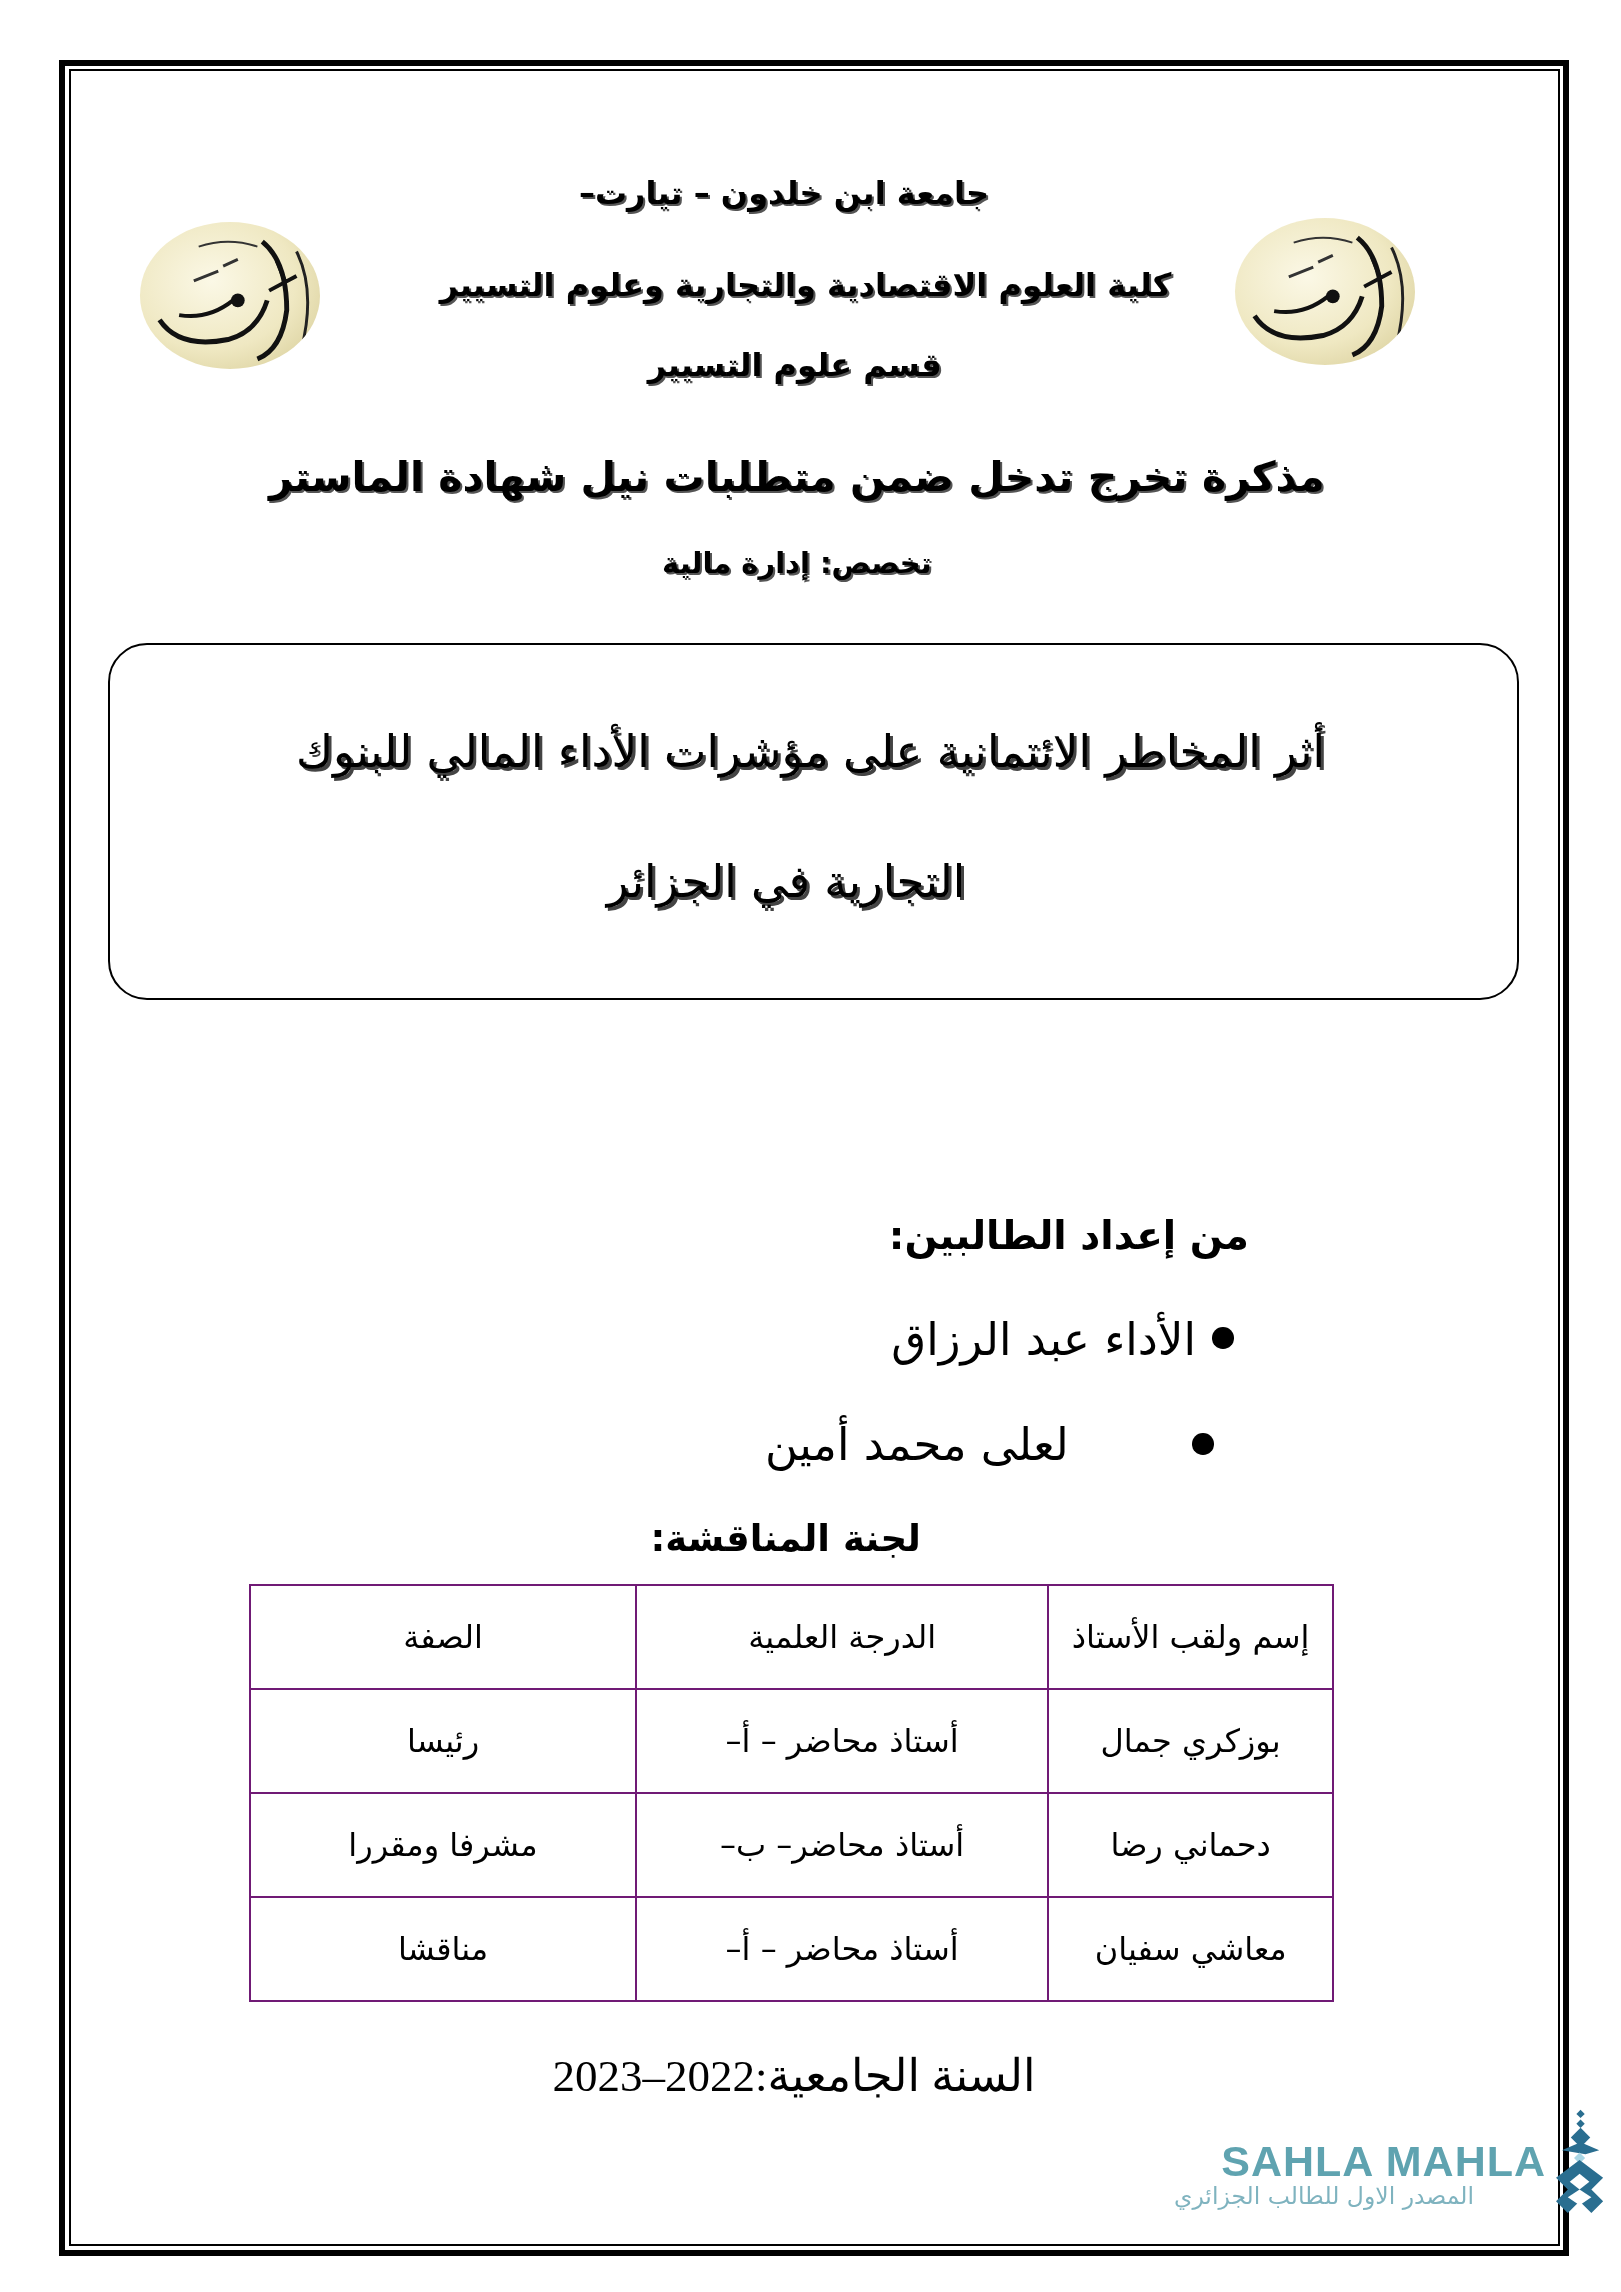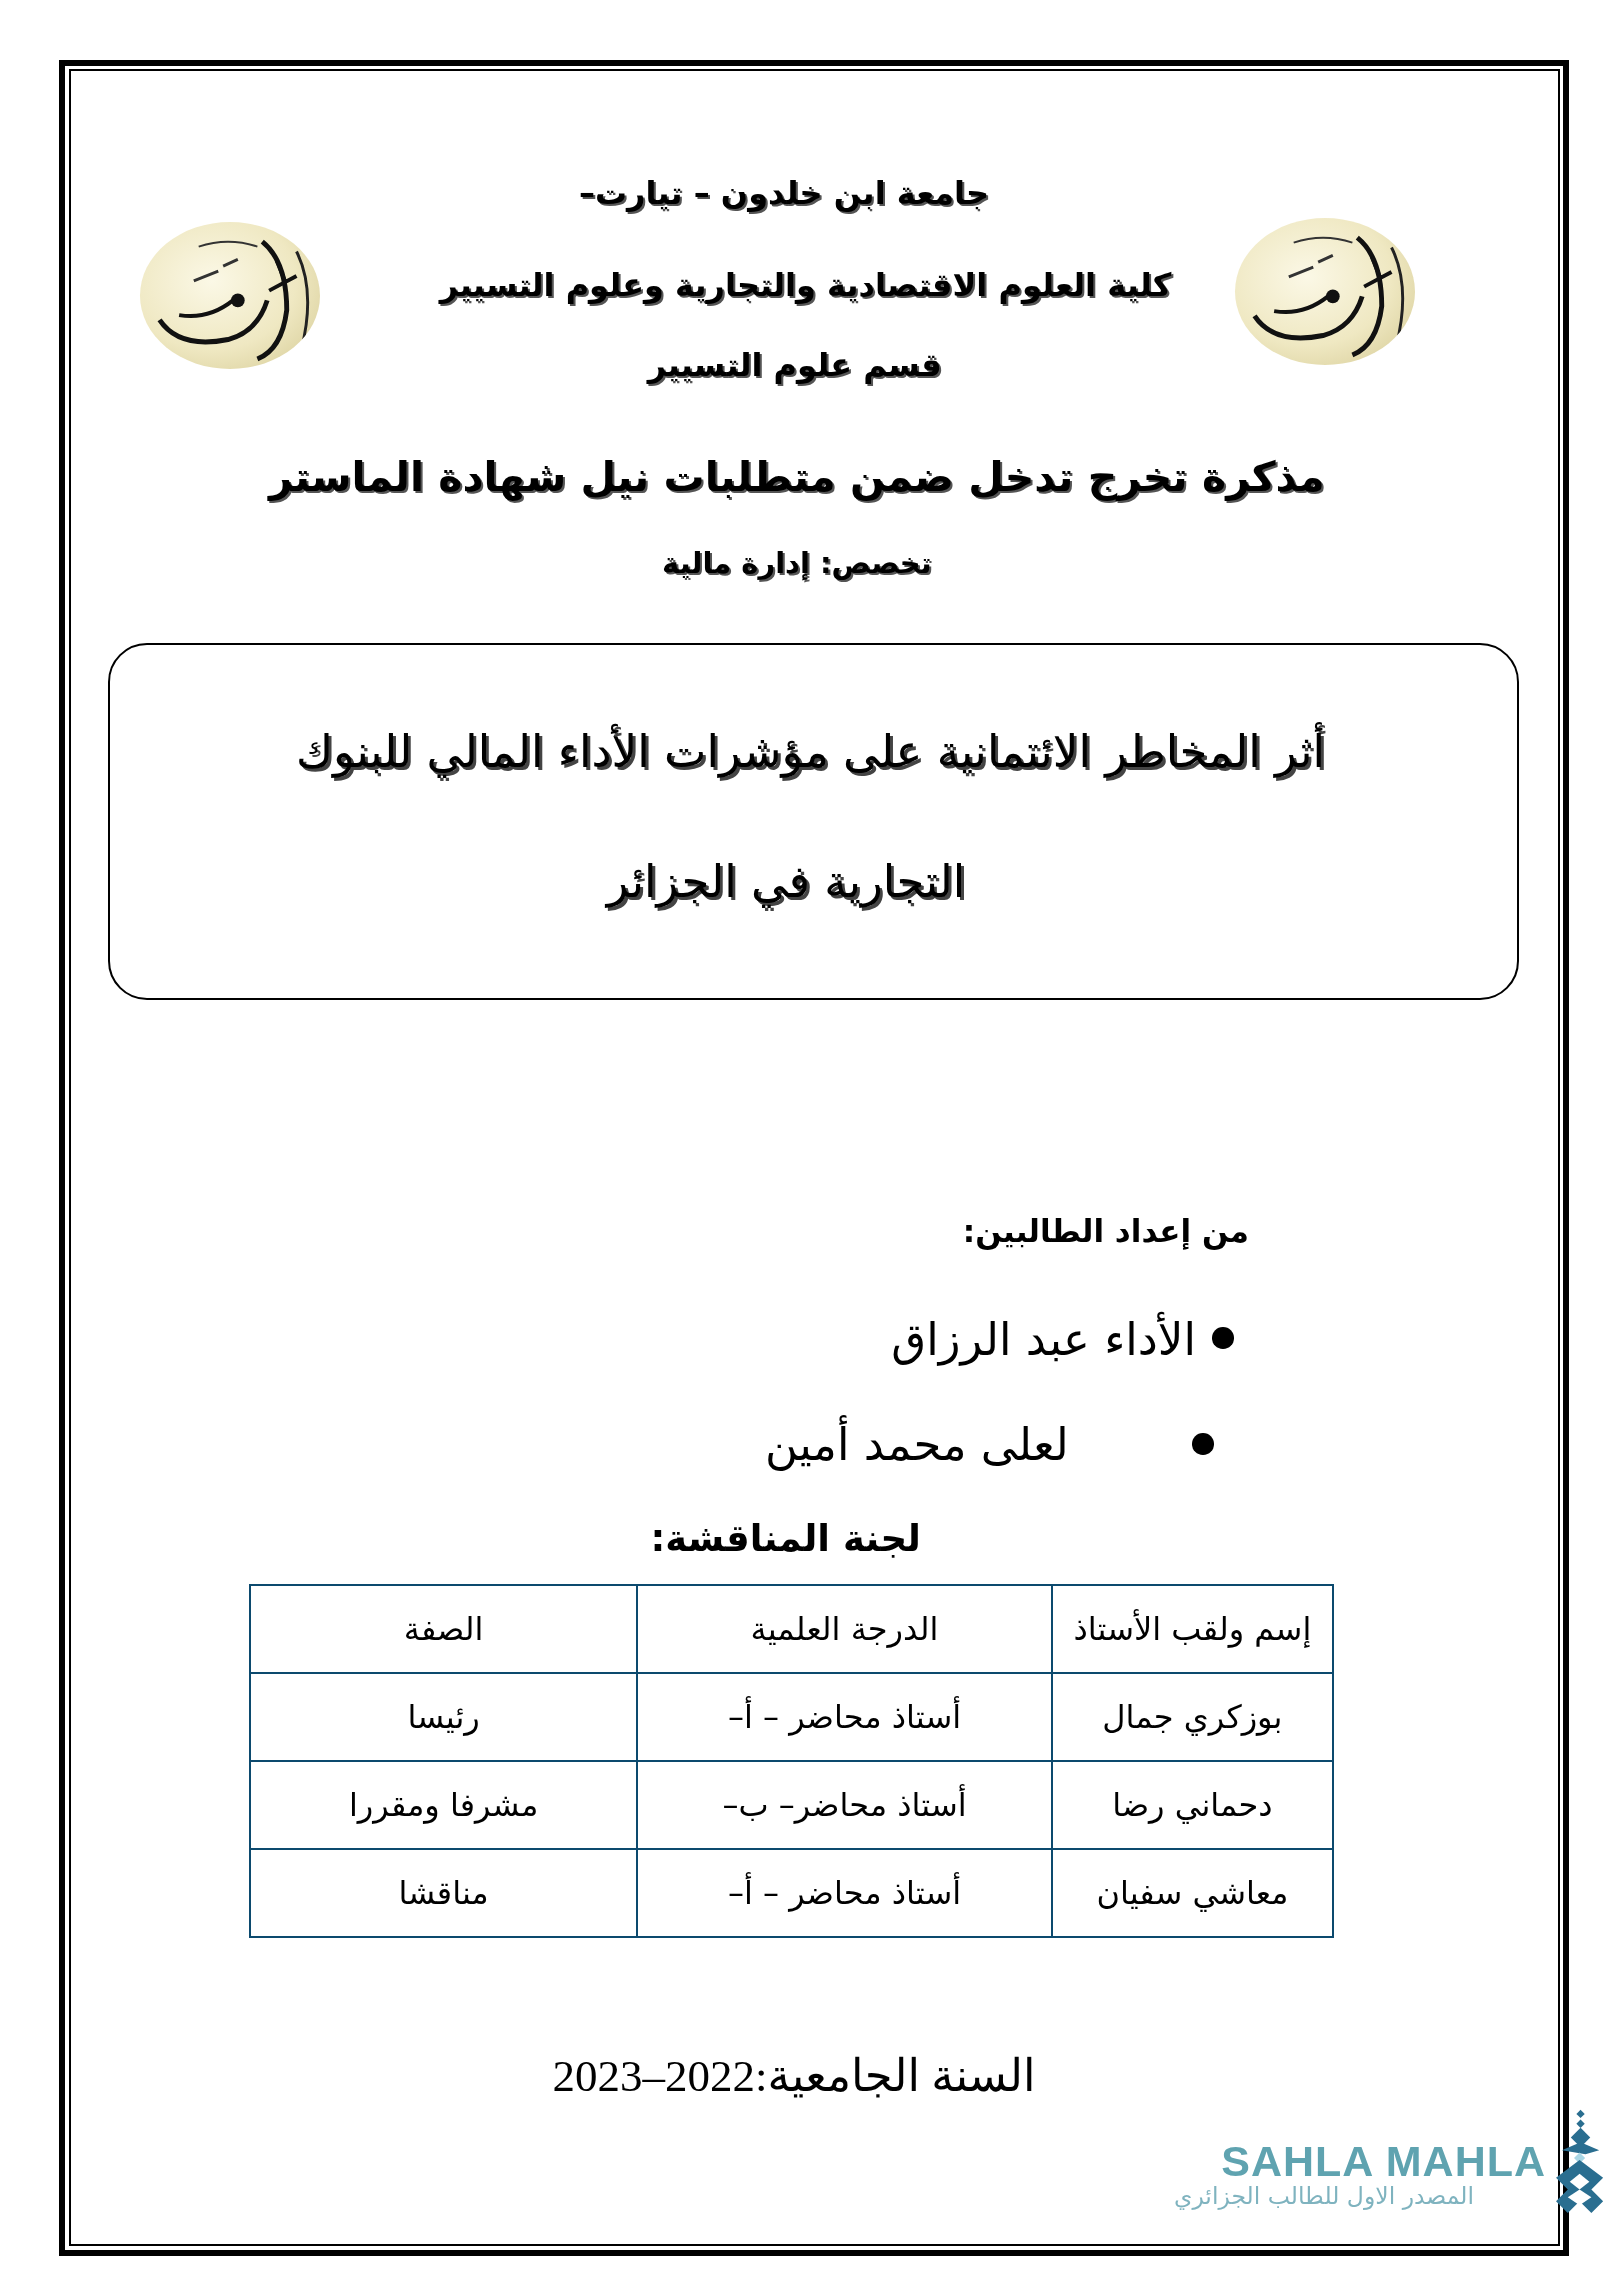--- a/index.html
+++ b/index.html
@@ -14,27 +14,27 @@
 
   .logo { width: 180px; height: 147px; border-radius: 50%;
           background: radial-gradient(ellipse at 40% 40%, #fbf8e6 0%, #efe8c2 55%, #d9cf9b 90%, #c9bf8a 100%);
           overflow: hidden; }
   .logo svg { width: 100%; height: 100%; }
 
   .title-box { left: 108px; top: 643px; width: 1411px; height: 357px; box-sizing: border-box;
                border: 2px solid #000; border-radius: 39px; }
   .title-text { font-weight: normal; font-size: 45px; text-shadow: 2.9px 2.9px 0 #444; }
 
-  .students-h { font-weight: bold; font-size: 31px; }
+  .students-h { font-weight: bold; font-size: 39px; }
   .student { font-size: 45px; }
   .bullet { width: 21.6px; height: 21.6px; border-radius: 50%; background: #000; }
 
   table.committee { position: absolute; left: 249px; top: 1584px; width: 1085px; border-collapse: collapse;
                     direction: rtl; font-family: "DejaVu Sans", sans-serif; }
-  table.committee td { border: 2px solid #0c4a6e; height: 86px; text-align: center; font-size: 32px; padding: 0; }
+  table.committee td { border: 2px solid #701a75; height: 86px; text-align: center; font-size: 32px; padding: 8px; }
   .c-name { width: 266px; }
   .c-grade { width: 393px; }
   .c-role { width: 367px; }
 
   .year { font-family: "Liberation Serif", "DejaVu Serif", serif; font-weight: normal; font-size: 45px; }
 
   .brand { left: 1174px; top: 2137px; width: 372px; text-align: right;
            font-family: "Liberation Sans", sans-serif; font-size: 43px; letter-spacing: 1px; color: #5fa3b0; font-weight: bold; }
   .brand-sub { left: 1174px; top: 2182px; width: 374px; text-align: left; direction: rtl;
                font-family: "DejaVu Sans", sans-serif; font-size: 23.5px; color: #7fb3bf; }

